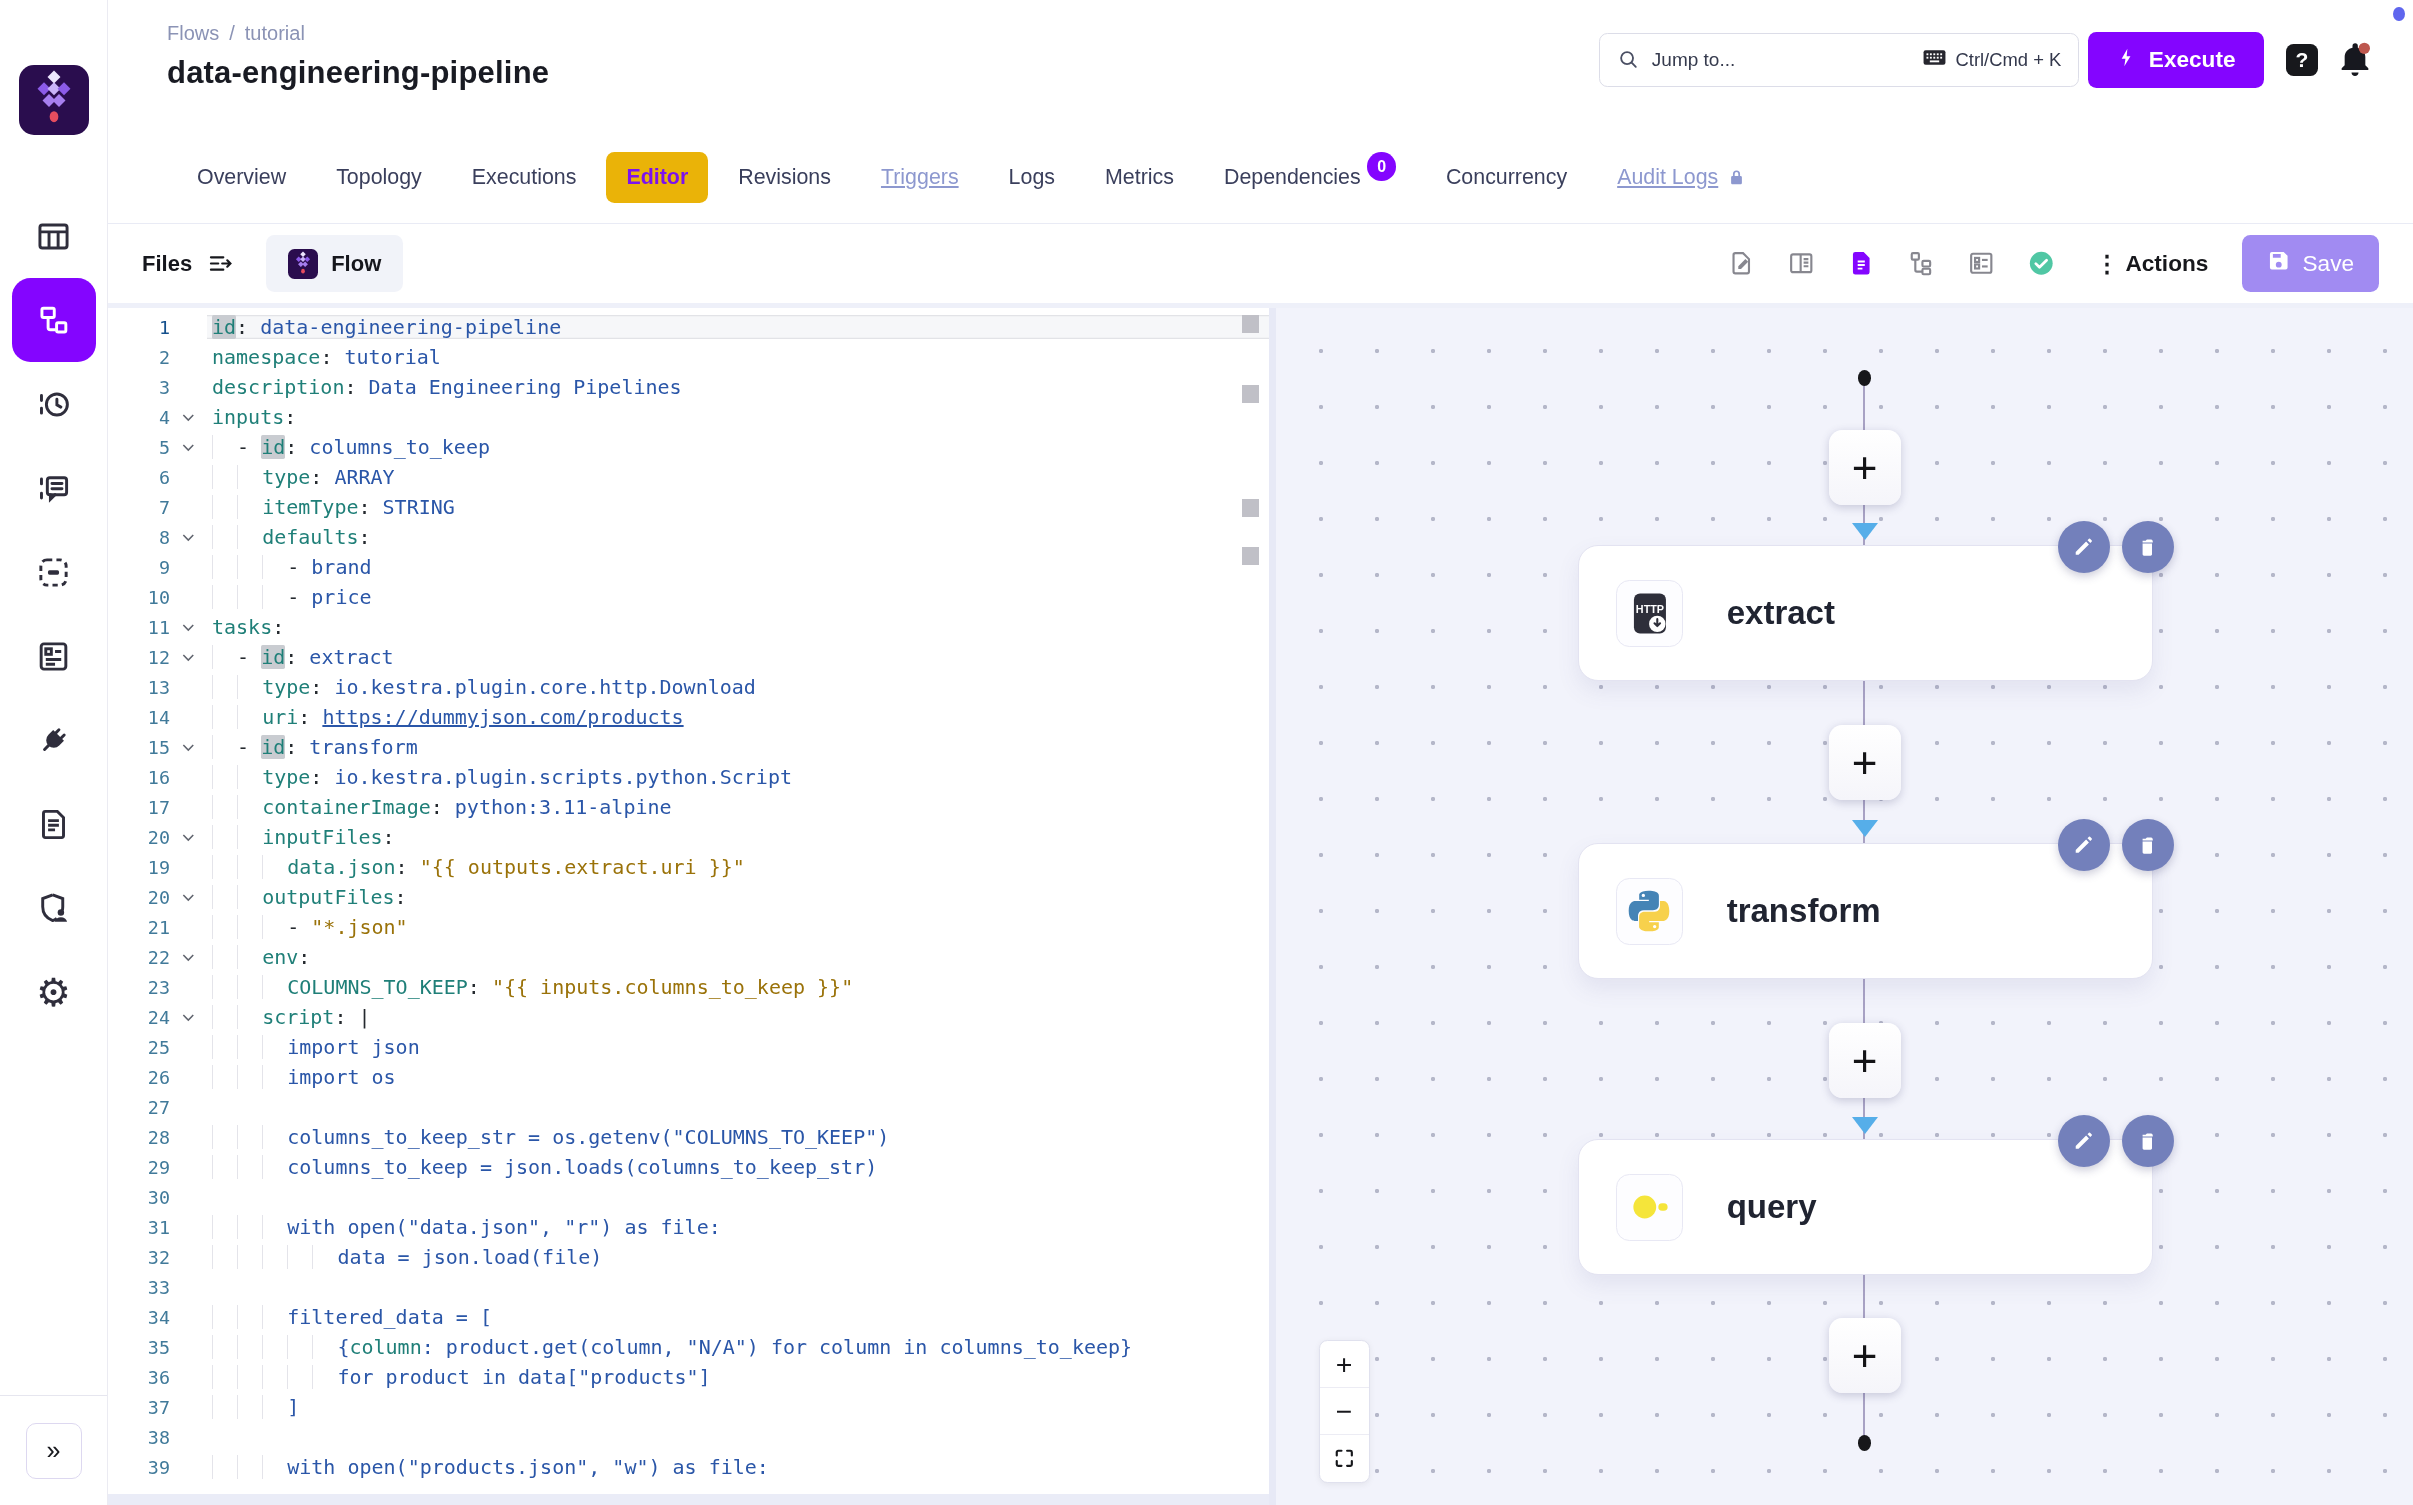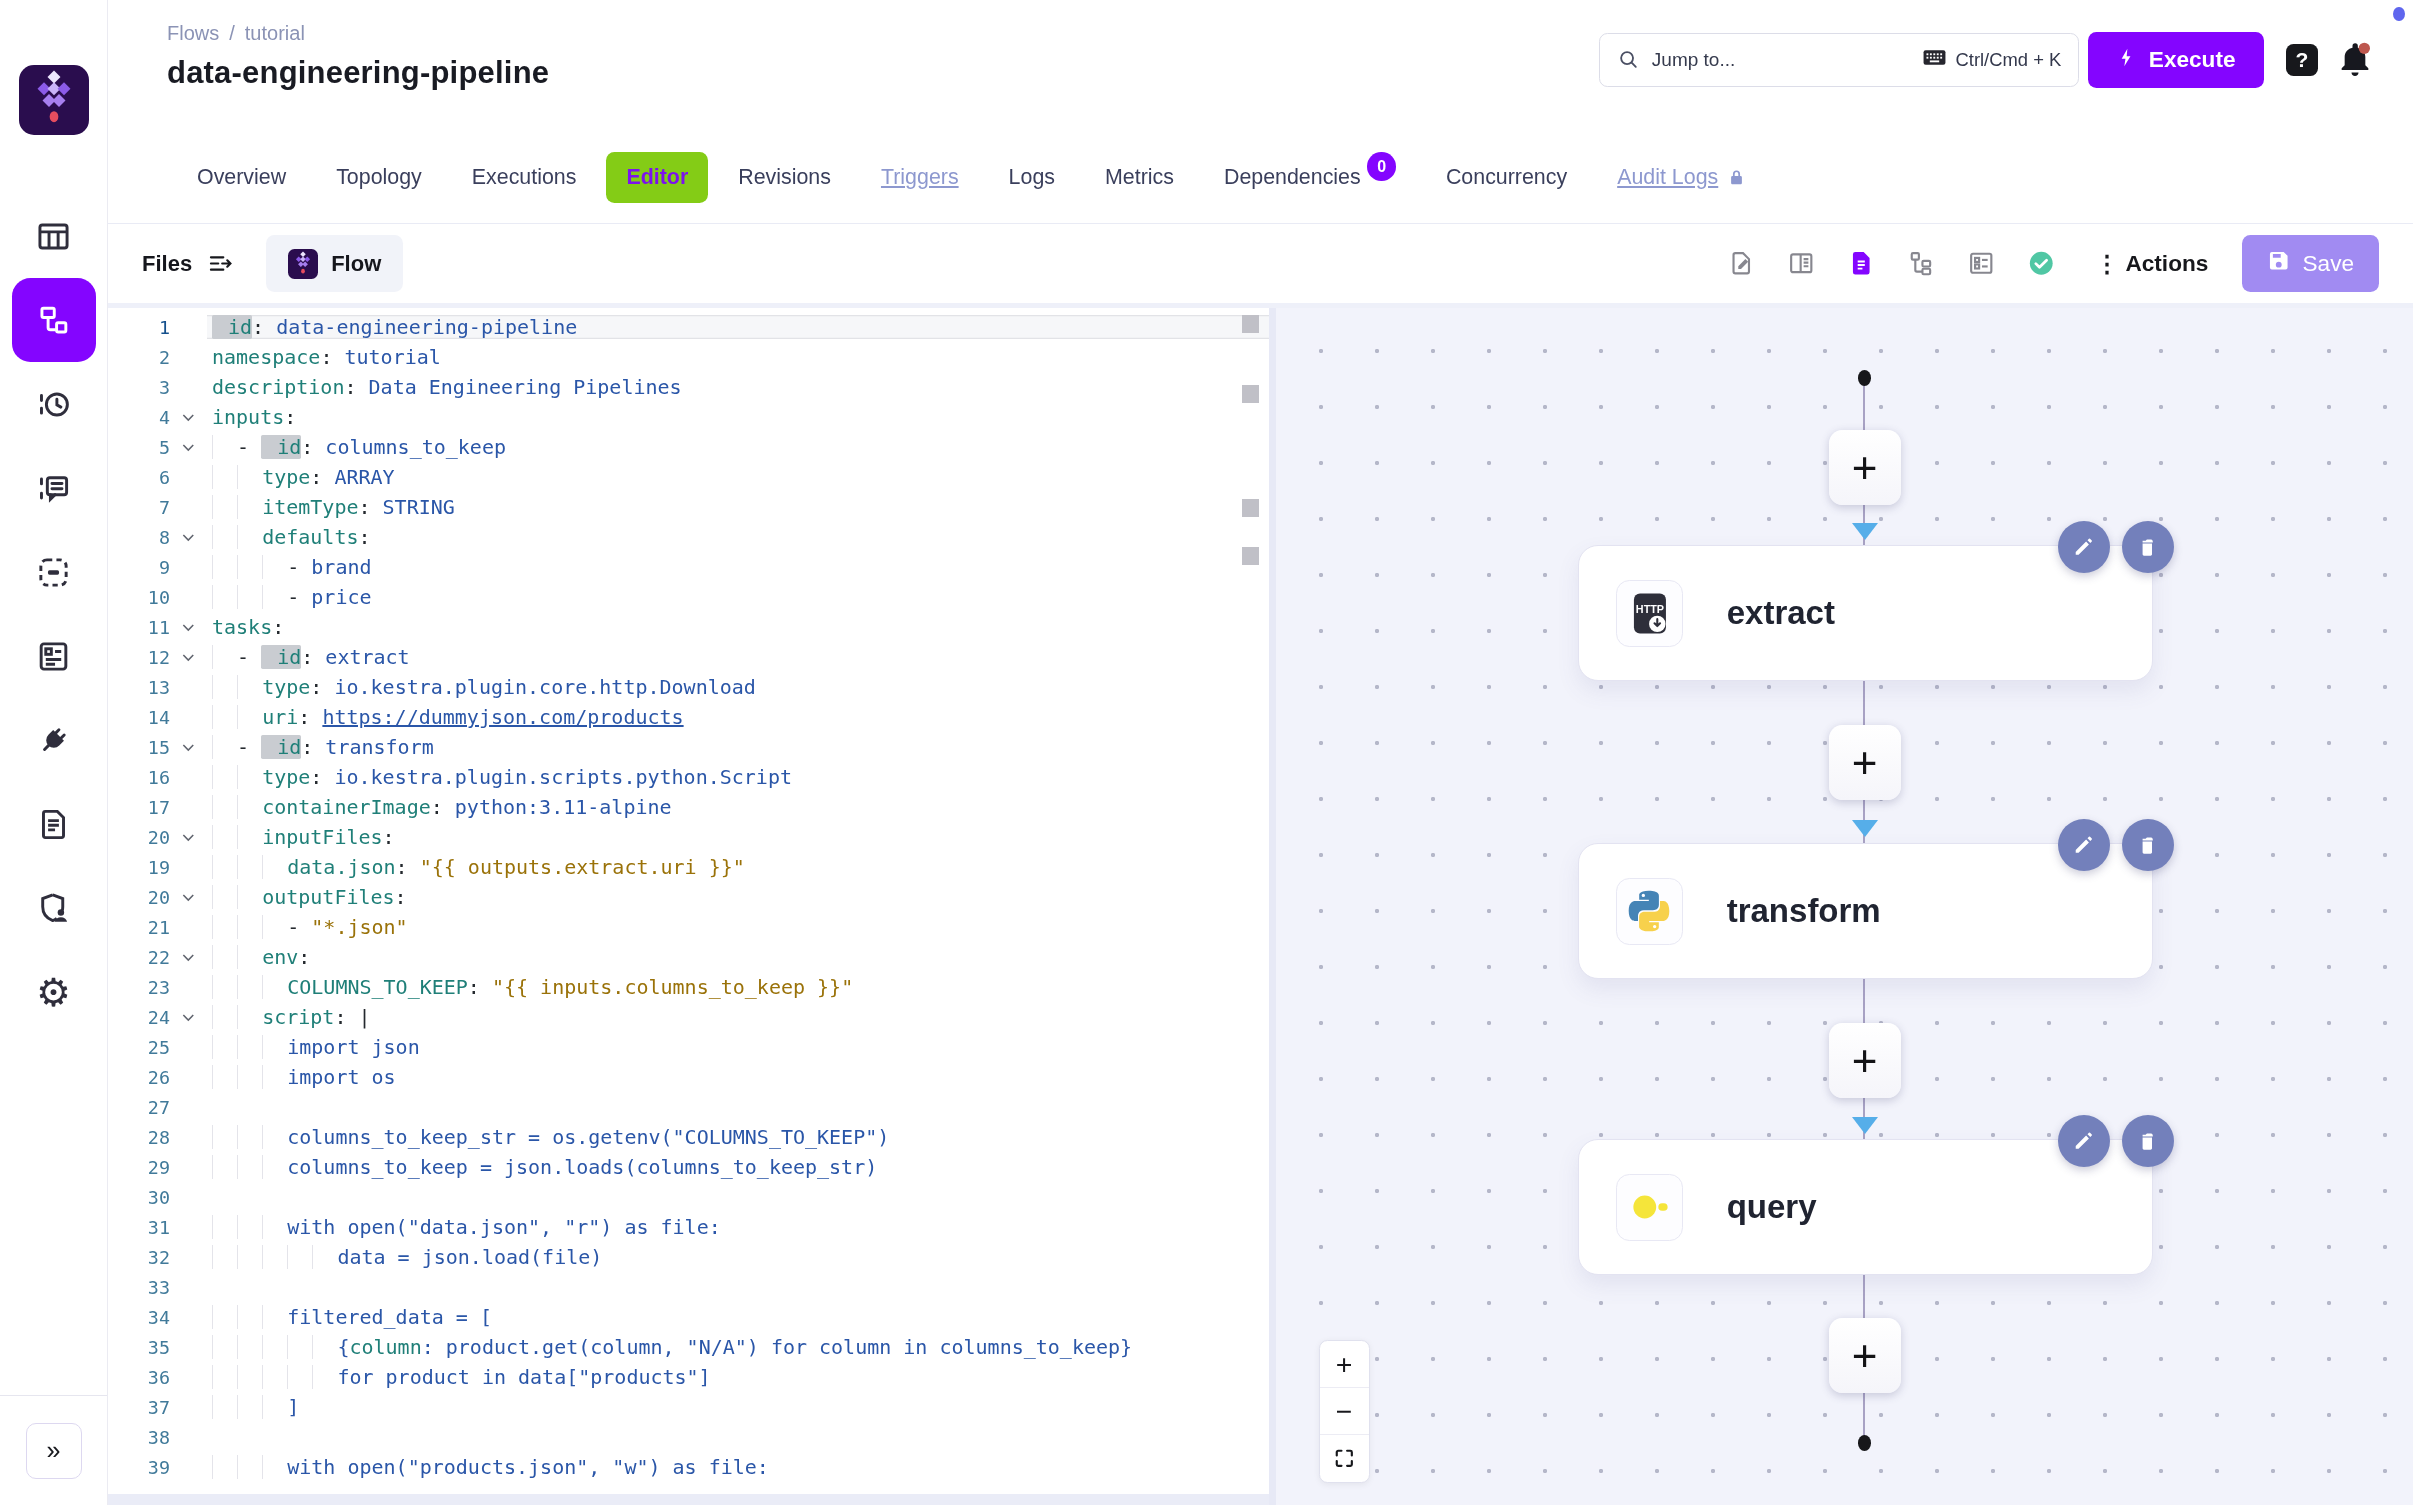--- a/index.html
+++ b/index.html
@@ -29,21 +29,21 @@
   .tb-right{position:absolute;right:38px;top:32px;display:flex;align-items:center;}
   .search-box{width:444px;height:52px;border:1.3px solid #dcdde8;border-radius:8.4px;display:flex;align-items:center;padding:0 17px;gap:12.6px;background:#fff;cursor:text;}
   .search-box .ph{font-size:19px;color:#363b4e;flex:1;}
   .shortcut{font-size:18.4px;color:#33384c;display:flex;align-items:center;gap:8.4px;}
   .execute-btn{margin-left:8.4px;height:56px;padding:0 28.5px;border-radius:8.4px;background:#8405ff;color:#fff;font-size:22.6px;font-weight:700;display:flex;align-items:center;gap:11.7px;cursor:pointer;}
   .help-btn{margin-left:22px;width:32px;height:32px;border-radius:7.5px;background:#17181c;color:#fff;font-size:21px;font-weight:700;display:flex;align-items:center;justify-content:center;cursor:pointer;}
   .bell-btn{margin-left:17px;width:40px;height:40px;display:flex;align-items:center;justify-content:center;cursor:pointer;}
 
   .tabsbar{height:91px;flex:none;border-bottom:0.8px solid #e9ebf5;display:flex;align-items:center;padding-left:69px;gap:10px;}
   .tab{font-size:21.4px;font-weight:500;color:#3a3f5c;padding:13.4px 20px;border-radius:8.4px;display:flex;align-items:center;cursor:pointer;white-space:nowrap;}
-  .tab.active{color:#7c12ee;background:#84cc16;font-weight:700;}
+  .tab.active{color:#7c12ee;background:#eab308;font-weight:700;}
   .tab.muted{color:#8d98cf;text-decoration:underline;}
   .tab .badge{margin-left:6.7px;margin-top:-22px;width:28.5px;height:28.5px;border-radius:50%;background:#8405ff;color:#fff;font-size:16px;font-weight:700;display:flex;align-items:center;justify-content:center;}
   .tab .lock{margin-left:8.4px;display:flex;}
 
   .toolbar{height:79px;flex:none;display:flex;align-items:center;padding:0 34px;border-bottom:5px solid #eef0f9;text-align:right;}
   .files-label{font-size:22px;font-weight:600;color:#16171d;}
   .files-toggle{margin-left:15px;display:flex;cursor:pointer;}
   .flow-chip{margin-left:32px;height:57px;padding:0 22px;border-radius:8.4px;background:#f1f3f9;display:flex;align-items:center;gap:13px;cursor:pointer;}
   .flow-chip .mini-logo{width:30px;height:30px;border-radius:6.7px;}
   .flow-chip .lbl{font-size:22px;font-weight:700;color:#16171d;}
@@ -63,21 +63,21 @@
   .fold{width:37px;flex:none;display:flex;justify-content:center;align-items:center;}
   .line-code{flex:1;display:flex;align-items:center;white-space:pre;padding-left:5px;min-width:0;}
   .code-line.current .line-code{background:#f6f7f9;box-shadow:inset 0 1.3px 0 #e2e3e7,inset 0 -1.3px 0 #e2e3e7;}
   .guide{width:2ch;align-self:stretch;border-left:0.8px solid #e4e4ea;flex:none;}
   .tk-k{color:#1f7f78;}
   .tk-v{color:#2a56a8;}
   .tk-c{color:#2a56a8;}
   .tk-s{color:#9a7209;}
   .tk-l{color:#2a56a8;text-decoration:underline;}
   .tk-p{color:#24292e;}
-  .tk-hl{color:#1f7f78;background:#c9ccd1;border-radius:1.7px;padding-left:16px;}
+  .tk-hl{color:#1f7f78;background:#c9ccd1;border-radius:1.7px;}
   .ov-mark{position:absolute;right:10px;width:17px;background:#c0c0c7;height:18.4px;}
   .editor-bottom{position:absolute;left:0;right:0;bottom:0;height:11px;background:#eaecf7;}
   .vdivider{width:6.7px;flex:none;background:#e7e9f6;}
 
   .canvas{flex:1;position:relative;background-color:#f2f3fb;overflow:hidden;
     background-image:radial-gradient(circle,#b5b7c9 1.9px,transparent 2.4px);
     background-size:56px 56px;background-position:17px 15px;}
   .flow-line{position:absolute;left:587px;top:70px;width:2.5px;height:1065px;background:#a8a2c4;}
   .tdot{position:absolute;left:582px;width:13.4px;height:16px;border-radius:50%;background:#17171a;}
   .plus-btn{position:absolute;left:553px;width:72px;height:75px;border-radius:13.4px;background:linear-gradient(#ffffff,#f5f5fa);box-shadow:0 2.5px 8.4px rgba(60,60,110,.22);display:flex;align-items:center;justify-content:center;font-size:44px;font-weight:400;color:#141417;cursor:pointer;}

